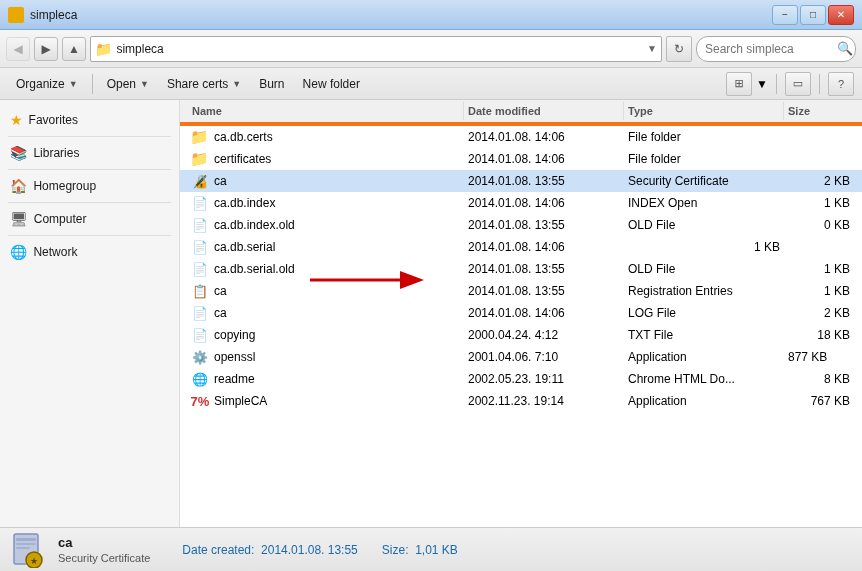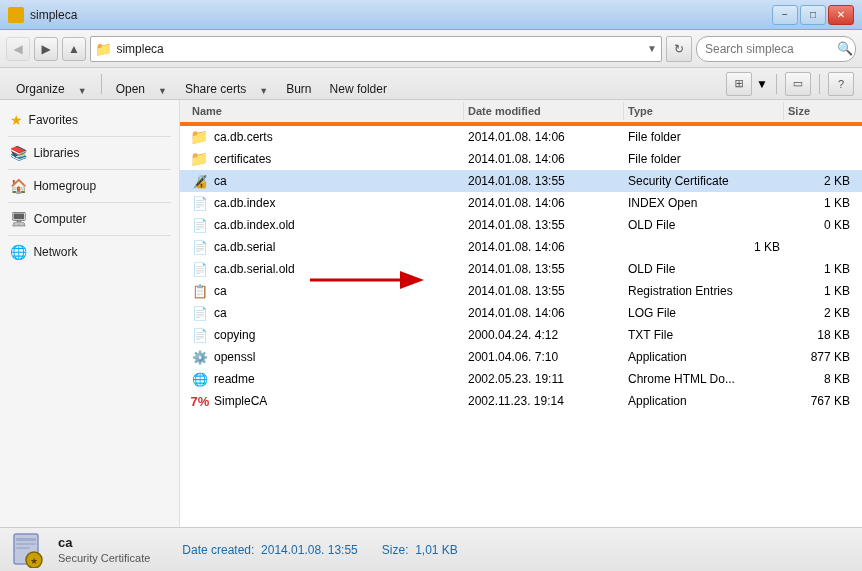--- a/index.html
+++ b/index.html
@@ -156,22 +156,22 @@
     }
     .action-btn {
       height: 24px;
       padding: 0 8px;
       border: none;
       background: transparent;
       font-size: 12px;
       color: #1a1a1a;
       cursor: pointer;
       display: flex;
-      align-items: flex-end;
-      gap: 13px;
+      align-items: center;
+      gap: 4px;
       border-radius: 2px;
     }
     .action-btn .drop-arrow { font-size: 9px; color: #555; }
     .action-separator { width: 1px; height: 20px; background: #bbb; margin: 0 4px; }
     .action-bar-right {
       margin-left: auto;
       display: flex;
       align-items: center;
       gap: 4px;
     }
@@ -564,21 +564,21 @@
     <div class="col">
       <div class="file-name-cell">
         <div class="file-icon">
                 <span style="font-size:13px;">⚙️</span>
               </div>
         <span>openssl</span>
       </div>
     </div>
     <div class="col">2001.04.06. 7:10</div>
     <div class="col">Application</div>
-    <div class="col" style="text-align:right;">877 KB</div>
+    <div class="col" style="text-align:left;">877 KB</div>
   </div>
         <div class="file-row">
     <div class="col">
       <div class="file-name-cell">
         <div class="file-icon">
                 <span style="color:#e06020;font-size:13px;">🌐</span>
               </div>
         <span>readme</span>
       </div>
     </div>

